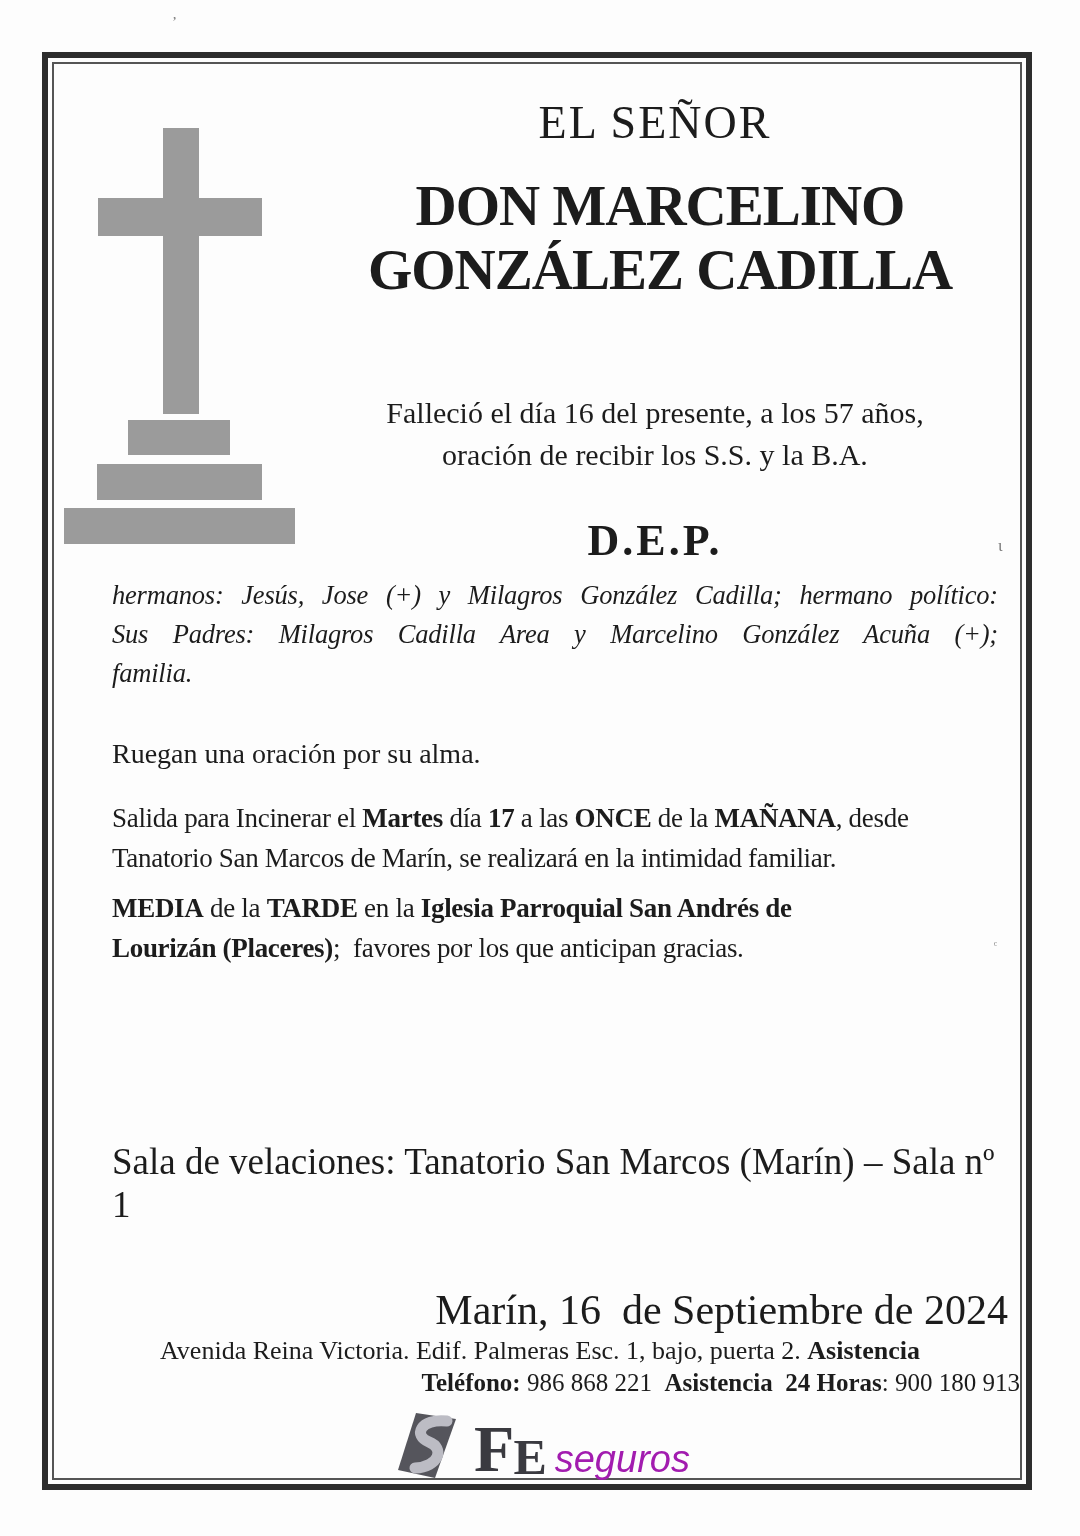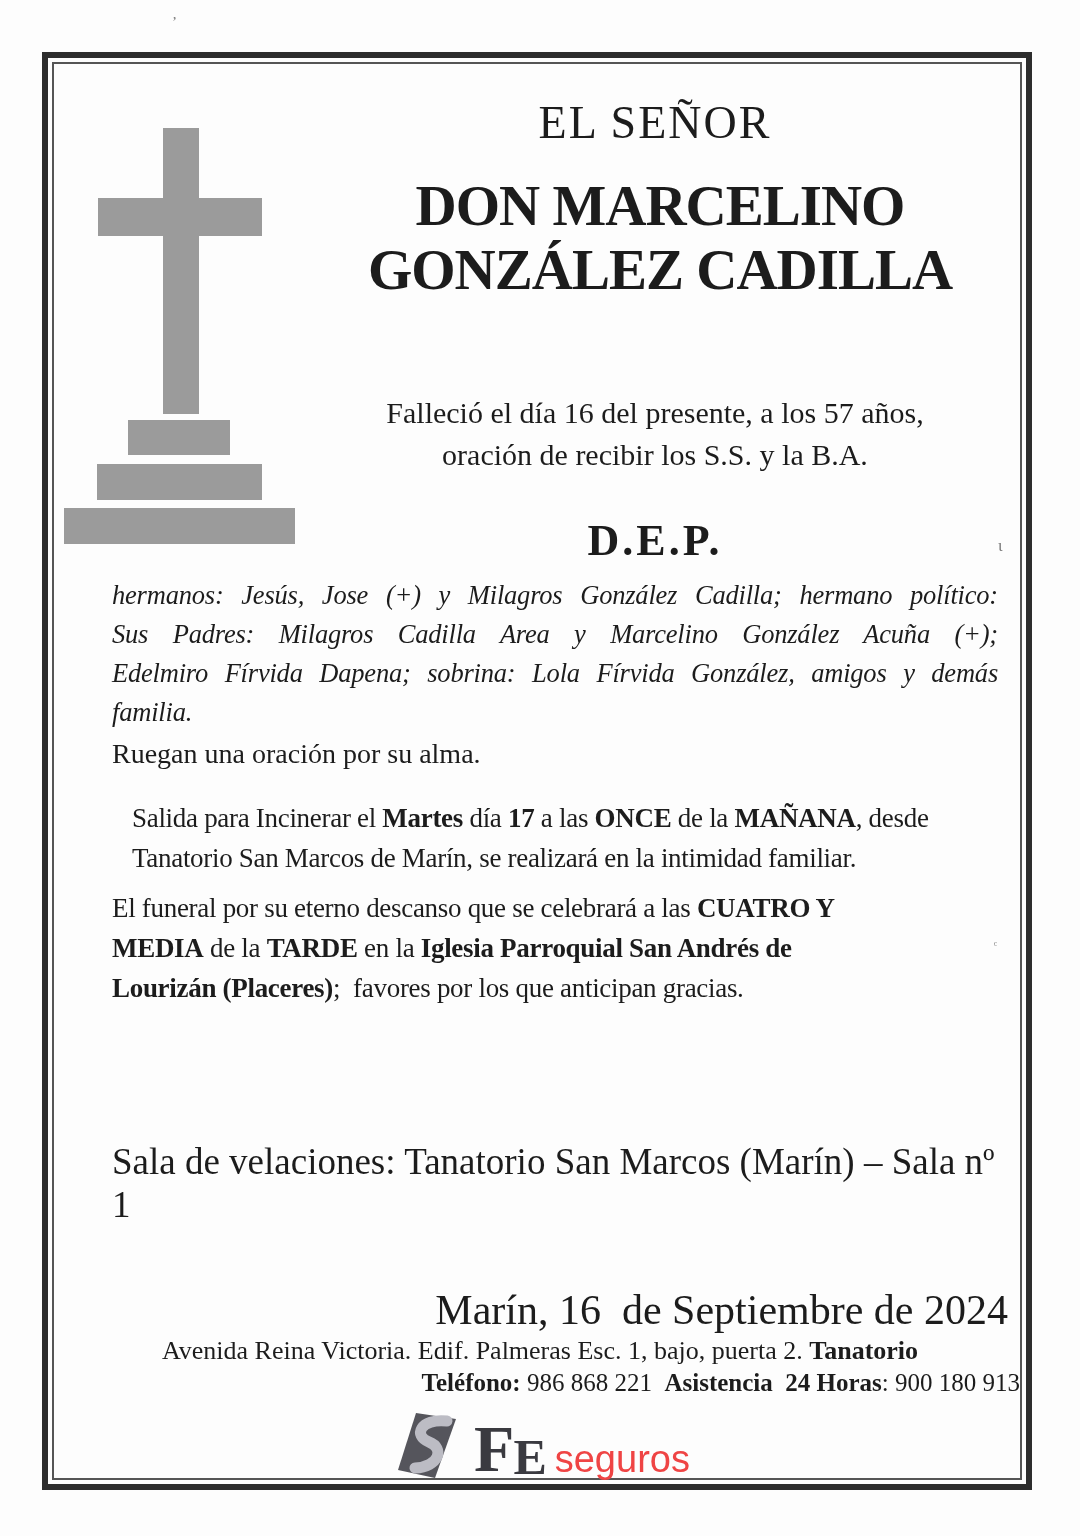--- a/index.html
+++ b/index.html
@@ -55,21 +55,21 @@
   .jline{text-align:justify;text-align-last:justify;}
   .jline.last{text-align:justify;text-align-last:left;}
   .prayer{
     left:112px;top:738px;width:886px;
     font-size:28px;
   }
   .para{
     left:112px;top:0;width:900px;
     font-size:27px;line-height:40px;letter-spacing:-0.3px;
   }
-  .salida{top:798px;margin-left:20px;}
+  .salida{top:798px;}
   .funeral{top:888px;}
   .runs{white-space:pre-wrap;}
   .b{font-weight:bold;}
   .sala{
     left:112px;top:1140px;width:900px;
     font-size:37px;
   }
   .dateline{
     left:112px;top:1286px;width:896px;
     font-size:42px;text-align:right;white-space:pre-wrap;
@@ -89,21 +89,21 @@
   }
   .logo-mark{margin-right:10px;margin-bottom:2px;}
   .logo-fe{
     font-weight:bold;color:#3a3a40;line-height:1;
     letter-spacing:-1px;
   }
   .logo-f{font-size:66px;}
   .logo-e{font-size:50px;}
   .logo-seguros{
     font-family:"Liberation Sans","DejaVu Sans",sans-serif;
-    color:#ef4444;font-size:38px;
+    font-style:italic;color:#a21caf;font-size:38px;
     margin-left:9px;margin-bottom:4px;line-height:1;
   }
   
   .artifact{position:absolute;color:#7a7a7a;font-size:15px;}
   .a1{left:172px;top:14px;}
   .a2{left:998px;top:536px;font-size:17px;}
   .a3{left:994px;top:938px;font-size:12px;}
 </style>
 </head>
 <body>
@@ -132,42 +132,40 @@
   <div class="abs death center">
     <div>Falleció el día 16 del presente, a los 57 años,</div>
     <div>oración de recibir los S.S. y la B.A.</div>
   </div>
 
   <div class="abs dep center">D.E.P.</div>
 
   <div class="abs family">
     <div class="jline">hermanos: Jesús, Jose (+) y Milagros González Cadilla; hermano político:</div>
     <div class="jline">Sus Padres: Milagros Cadilla Area y Marcelino González Acuña (+);</div>
-    <div class="jline">Edelmiro Fírvida Dapena; sobrina: Lola Fírvida González, amigos y demás</div>
     <div class="jline last">familia.</div>
   </div>
 
   <div class="abs prayer">Ruegan una oración por su alma.</div>
 
   <div class="abs para salida">
     <div class="runs"><span>Salida para Incinerar el </span><span class="b">Martes</span><span> día </span><span class="b">17</span><span> a las </span><span class="b">ONCE</span><span> de la </span><span class="b">MAÑANA</span><span>, desde</span></div>
     <div class="runs"><span>Tanatorio San Marcos de Marín, se realizará en la intimidad familiar.</span></div>
   </div>
 
   <div class="abs para funeral">
-    <div class="runs"><span>El funeral por su eterno descanso que se celebrará a las </span><span class="b">CUATRO Y</span></div>
     <div class="runs"><span class="b">MEDIA</span><span> de la </span><span class="b">TARDE</span><span> en la </span><span class="b">Iglesia Parroquial San Andrés de</span></div>
     <div class="runs"><span class="b">Lourizán (Placeres)</span><span>;  favores por los que anticipan gracias.</span></div>
   </div>
 
   <div class="abs sala">Sala de velaciones: Tanatorio San Marcos (Marín) – Sala nº 1</div>
 
   <div class="abs dateline">Marín, 16  de Septiembre de 2024</div>
 
-  <div class="abs address runs"><span>Avenida Reina Victoria. Edif. Palmeras Esc. 1, bajo, puerta 2. </span><span class="b">Tanatorio</span></div>
+  <div class="abs address runs"><span>Avenida Reina Victoria. Edif. Palmeras Esc. 1, bajo, puerta 2. </span><span class="b">Asistencia</span></div>
 
   <div class="abs phone runs"><span class="b">Teléfono:</span><span> 986 868 221  </span><span class="b">Asistencia  24 Horas</span><span>: 900 180 913</span></div>
 
   <div class="abs logo">
     <svg class="logo-mark" width="74" height="68" viewBox="0 0 74 68">
       <path d="M26,1 L66,7 L45,66 L8,58 Z" fill="#55555c"></path>
       <path d="M57,9 C30,6 23,24 39,30 C55,36 49,55 25,56" stroke="#bcbcc4" stroke-width="11" fill="none" stroke-linecap="round"></path>
     </svg>
     <span class="logo-fe logo-f">F</span>
     <span class="logo-fe logo-e">E</span>

